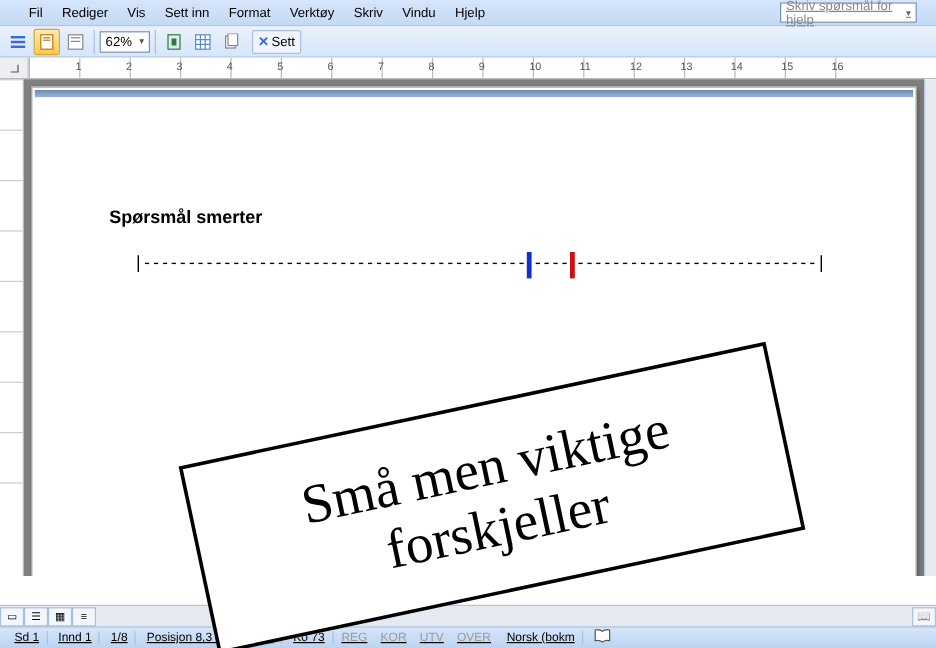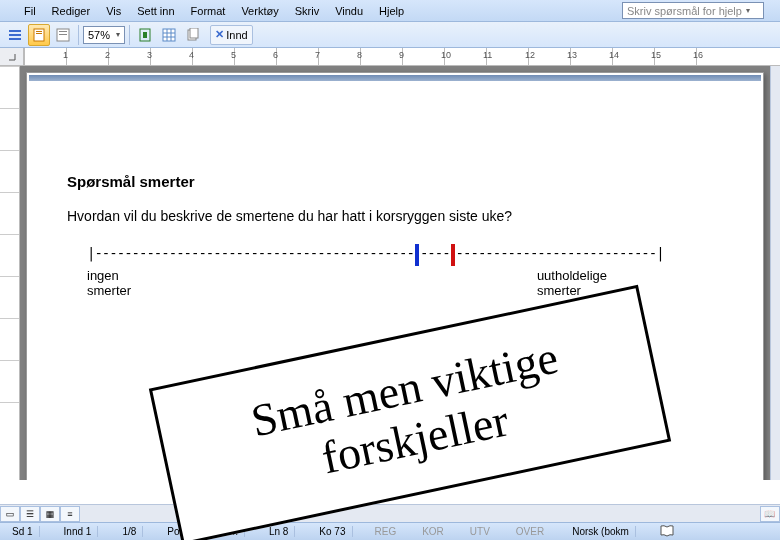--- a/index.html
+++ b/index.html
@@ -23,26 +23,27 @@
   }
   .menubar .menu-item {
     padding: 2px 8px;
     cursor: pointer;
   }
   .help-box {
     margin-left: auto;
     background: #fff;
     border: 1px solid #7a91b4;
     height: 17px;
-    width: 142px;
+    width: 114px;
     padding: 1px 4px;
     font-size: 11px;
     color: #888;
     display: flex;
     align-items: center;
+    text-decoration: underline;
   }
   .help-arrow { margin-left: 4px; color: #666; font-size: 8px; }
 
   
   .toolbar {
     background: linear-gradient(#e9f1fb, #d6e6fb);
     height: 26px;
     display: flex;
     align-items: center;
     padding: 0 4px;
@@ -166,21 +167,21 @@
     height: 760px;
     border: 1px solid #999;
     box-shadow: 2px 2px 5px rgba(0,0,0,0.3);
   }
   .page-topbar {
     background: linear-gradient(#6f8cb5, #9cb2d0);
     height: 6px;
     margin: 2px;
   }
   .page-content {
-    padding: 90px 40px 20px 40px;
+    padding: 90px 40px 20px 64px;
     font-family: Arial, sans-serif;
     color: #000;
   }
   .page-content h3 { font-size: 15px; font-weight: bold; margin-bottom: 18px; }
   .page-content p { font-size: 14px; margin-bottom: 16px; }
   .vas-line {
     font-family: monospace;
     font-size: 14px;
     letter-spacing: -1px;
     white-space: nowrap;
@@ -267,22 +268,23 @@
     position: absolute;
     left: 0;
     right: 0;
     bottom: 0;
     height: 18px;
     background: linear-gradient(#d6e6fb, #bcd3f0);
     display: flex;
     align-items: center;
     font-size: 10px;
     border-top: 1px solid #9db8dc;
-    gap: 18px;
+    gap: 3px;
     padding: 0 6px;
+    text-decoration: underline;
   }
   .statusbar .cell {
     padding: 0 6px;
     border-right: 1px solid #aac0e0;
   }
   .statusbar .mode {
     color: #999;
     padding: 0 4px;
   }
 </style>
@@ -322,21 +324,21 @@
   </div>
   <div class="btn">
     <svg width="14" height="14">
         <rect x="1" y="1" width="12" height="12" fill="#fff" stroke="#888"></rect>
         <rect x="3" y="3" width="8" height="1" fill="#888"></rect>
         <rect x="3" y="6" width="8" height="1" fill="#888"></rect>
       </svg>
   </div>
   <div class="sep"></div>
   <div class="zoom-box">
-    <span>57%</span>
+    <span>62%</span>
     <span style="margin-left:auto;font-size:8px;color:#555">▾</span>
   </div>
   <div class="sep"></div>
   <div class="btn">
     <svg width="14" height="14">
         <rect x="2" y="1" width="10" height="12" fill="none" stroke="#2a7f2a"></rect>
         <path d="M5 4 L9 4 L9 10 L5 10 Z" fill="#2a7f2a"></path>
       </svg>
   </div>
   <div class="btn">
@@ -349,21 +351,21 @@
       </svg>
   </div>
   <div class="btn">
     <svg width="14" height="14">
         <rect x="2" y="2" width="8" height="10" fill="#fff" stroke="#888"></rect>
         <rect x="4" y="0" width="8" height="10" fill="#fff" stroke="#888"></rect>
       </svg>
   </div>
   <div class="close-toolbar">
     <span style="color:#3b6bcf;font-weight:bold">✕</span>
-    <span>Innd</span>
+    <span>Sett</span>
   </div>
 </div>
 
 <div class="ruler-corner">
   <svg width="10" height="10">
       <path d="M2 8 L8 8 L8 2" fill="none" stroke="#555"></path>
     </svg>
 </div>
 <div class="ruler">
   <div class="unit">
@@ -428,37 +430,26 @@
     <div class="vunit"></div>
     <div class="vunit"></div>
     <div class="vunit"></div>
     <div class="vunit"></div>
     <div class="vunit"></div>
   </div>
   <div class="page">
     <div class="page-topbar"></div>
     <div class="page-content">
       <h3>Spørsmål smerter</h3>
-      <p>Hvordan vil du beskrive de smertene du har hatt i korsryggen siste uke?</p>
       <div class="vas-line">
         <span class="vas-dash">|-------------------------------------------</span>
         <span class="vas-mark blue"></span>
         <span class="vas-dash">----</span>
         <span class="vas-mark red"></span>
         <span class="vas-dash">---------------------------|</span>
-      </div>
-      <div class="vas-labels">
-        <div>
-          <span>ingen</span><br>
-          <span>smerter</span>
-        </div>
-        <div>
-          <span>uutholdelige</span><br>
-          <span>smerter</span>
-        </div>
       </div>
     </div>
   </div>
 </div>
 
 <div class="overlay">
   <span>Små men viktige forskjeller</span>
 </div>
 
 <div class="vscroll"></div>

